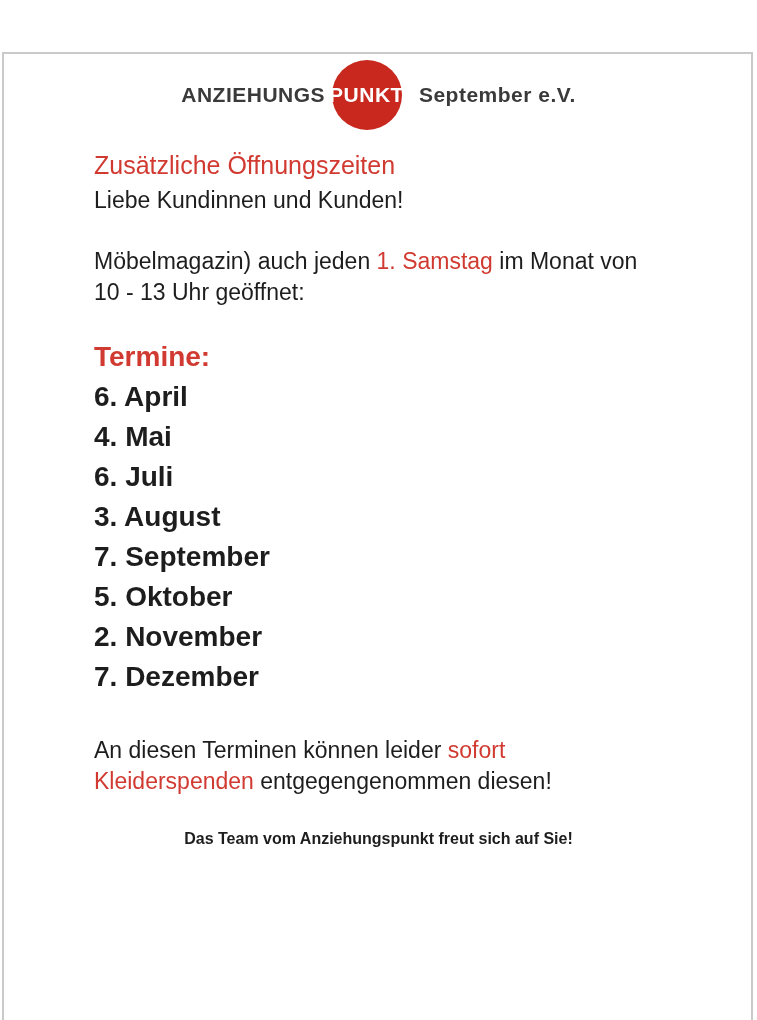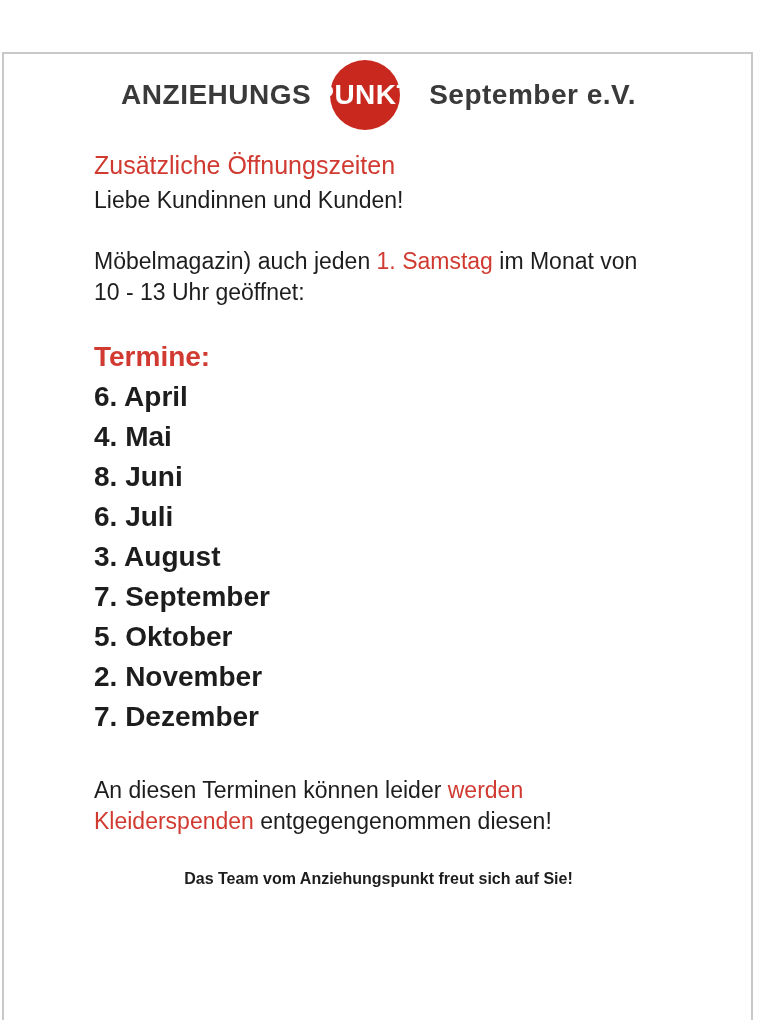--- a/index.html
+++ b/index.html
@@ -31,21 +31,21 @@
   
   .logo-row{
     margin-top:54px;
     height:82px;
     display:flex;
     align-items:center;
     justify-content:center;
   }
   .logo-lockup{
     font-weight:bold;
-    font-size:28px;
+    font-size:21px;
     letter-spacing:0.5px;
     color:var(--logo-ink);
     white-space:nowrap;
     display:flex;
     align-items:center;
   }
   .punkt-wrap{
     position:relative;
     display:inline-block;
     padding:0 4px;
@@ -130,30 +130,29 @@
       <br>
       <span>Möbelmagazin) auch jeden </span><span class="red">1. Samstag</span><span> im Monat von</span><br>
       <span>10 - 13 Uhr geöffnet:</span>
     </p>
 
     <h2 class="termine-heading">Termine:</h2>
 
     <div class="date-list">
       <div>6. April</div>
       <div>4. Mai</div>
-      <div>8. Juni</div>
       <div>6. Juli</div>
       <div>3. August</div>
       <div>7. September</div>
       <div>5. Oktober</div>
       <div>2. November</div>
       <div>7. Dezember</div>
     </div>
 
     <p class="note">
-      <span>An diesen Terminen können leider </span><span class="red">werden</span><br>
+      <span>An diesen Terminen können leider </span><span class="red">sofort</span><br>
       <span class="red">Kleiderspenden</span><span> entgegengenommen diesen!</span>
     </p>
 
     <p class="closing">Das Team vom Anziehungspunkt freut sich auf Sie!</p>
 
   </div>
 </div>
 
 </body></html>

